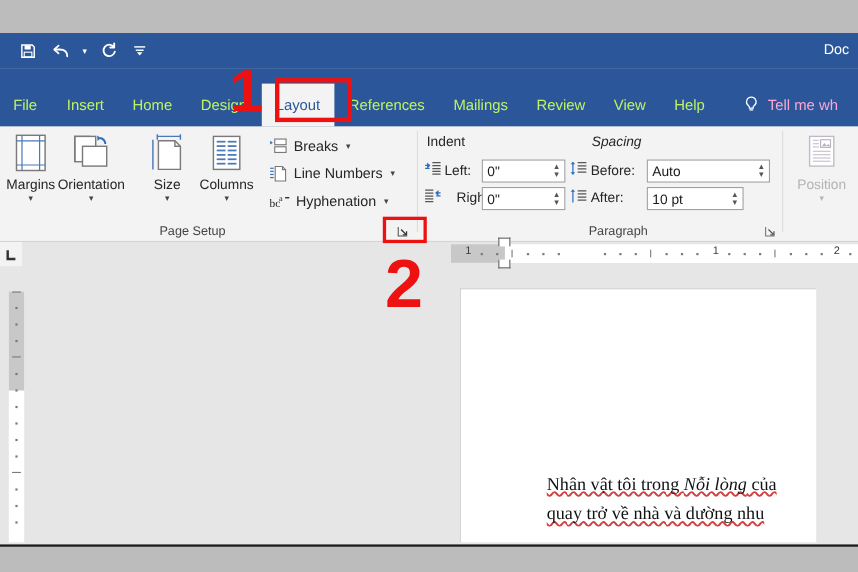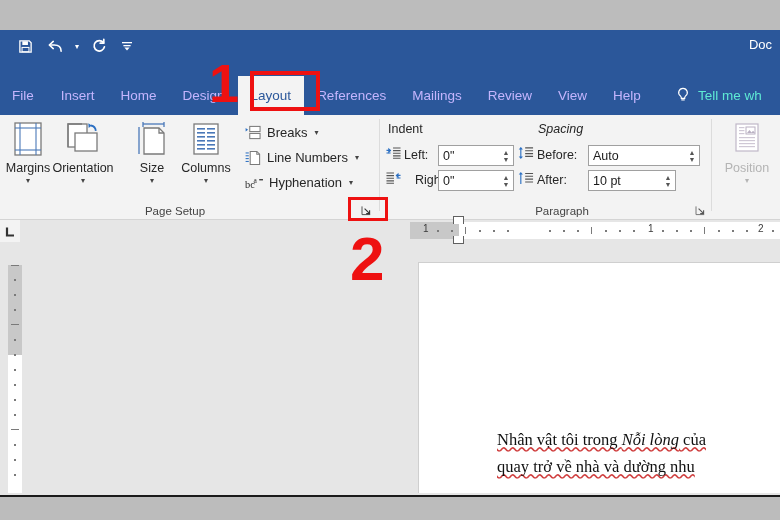--- a/index.html
+++ b/index.html
@@ -37,31 +37,31 @@
   }
 
   
   .tabstrip {
     position: absolute; left: 0; top: 62px; width: 780px; height: 53px;
     background: #2b579a;
   }
   .tabs { position: absolute; left: 0; top: 14px; height: 39px;
           display: flex; align-items: flex-start; }
   .tab {
-    color: #c4b5fd; font-size: 13.5px; padding: 0 13px;
+    color: #bef264; font-size: 13.5px; padding: 0 13px;
     height: 39px; line-height: 39px; white-space: nowrap;
     position: relative;
   }
   .tab.first { padding-left: 12px; padding-right: 14px; }
   .tab.active {
     background: #f3f3f3; color: #2b579a;
   }
   .tellme {
     position: absolute; top: 14px; height: 39px; line-height: 39px;
-    display: flex; align-items: center; color: #5eead4; font-size: 13.5px;
+    display: flex; align-items: center; color: #f9a8d4; font-size: 13.5px;
     white-space: nowrap; gap: 8px;
   }
   .bulb { display: block; }
 
   
   .ribbon {
     position: absolute; left: 0; top: 115px; width: 780px; height: 105px;
     background: #f3f3f3;
     border-bottom: 1px solid #d4d4d4;
   }
@@ -137,21 +137,21 @@
   .vruler {
     position: absolute; left: 8px; top: 265px; width: 14px; height: 228px;
     background: #ffffff;
   }
   .vruler .margzone { position: absolute; left: 0; width: 14px; background: #c8c8c8; }
   .vruler .vtick { position: absolute; left: 6px; width: 2px; height: 2px; background: #7a7a7a; }
   .vruler .vtickbig { position: absolute; left: 3px; width: 8px; height: 1px; background: #7a7a7a; }
 
   
   .page {
-    position: absolute; left: 418px; top: 262px; width: 362px; height: 231px;
+    position: absolute; left: 418px; top: 262px; width: 324px; height: 231px;
     background: #ffffff; border-left: 1px solid #cfcfcf; border-top: 1px solid #cfcfcf; padding-left: 28px;
   }
   .doctext {
     position: absolute; left: 78px; top: 163px; width: 300px;
     font-family: "Liberation Serif", serif; font-size: 16.5px; color: #111111;
     line-height: 27px; white-space: nowrap;
   }
   .sq { text-decoration: underline wavy #d04040; text-decoration-skip-ink: none; }
   .it { font-style: italic; }
 

